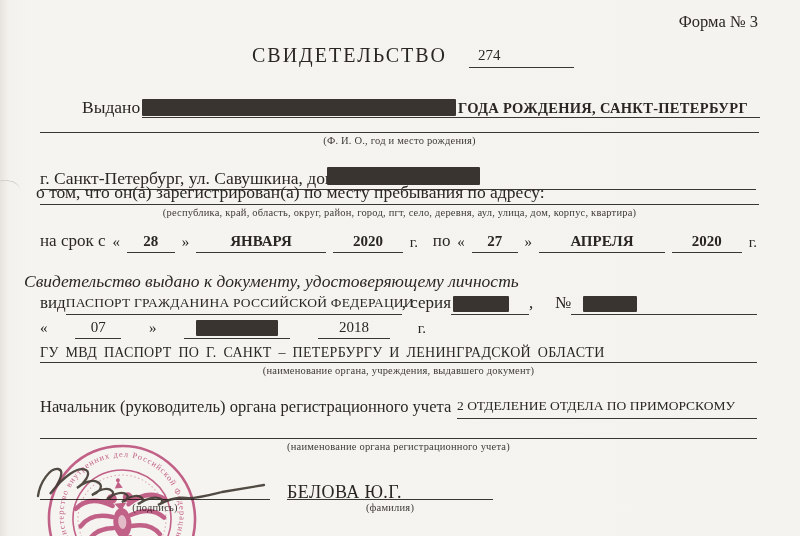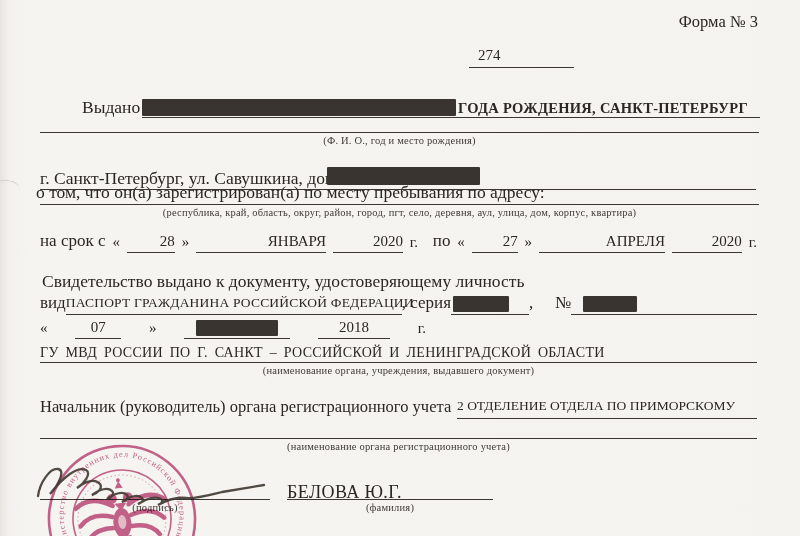--- a/index.html
+++ b/index.html
@@ -13,33 +13,34 @@
   .t17{font-size:17.5px;line-height:20px;}
   .t16{font-size:16.5px;line-height:19px;}
   .caps{font-size:14px;letter-spacing:.3px;word-spacing:3px;}
   .cap{font-size:10.5px;color:#3e3b37;text-align:center;letter-spacing:.2px;}
   .line{border-top:1.5px solid #3a3733;height:0;}
   .redact{background:#3a3430;border-radius:1px;}
   .frow{display:flex;align-items:flex-end;justify-content:space-between;}
   .frow .w{padding-bottom:2px;font-size:17px;white-space:nowrap;}
   .cell{border-bottom:1.5px solid #3a3733;height:21px;text-align:center;
         font-size:15px;line-height:20px;position:relative;white-space:nowrap;}
-  .cell.b{font-weight:normal;text-align:right;}
+  .cell.b{font-weight:bold;}
   .q{font-size:15px;padding-bottom:2px;}
   .scan-arc{width:26px;height:16px;border-top:1.5px solid #c9c6c0;border-radius:50%;transform:rotate(8deg);opacity:.8;}
 </style>
 </head>
 <body>
 
 <div id="page">
 
   <div class="abs scan-arc" style="left:-6px;top:180px;"></div>
 
   <div class="abs" style="right:42px;top:12px;font-size:16.5px;">Форма № 3</div>
 
+  <div class="abs" style="left:252px;top:44px;font-size:20px;letter-spacing:2px;">СВИДЕТЕЛЬСТВО</div>
 
   <div class="abs" style="left:469px;top:46px;width:105px;height:21px;border-bottom:1.5px solid #3a3733;">
     <span style="font-size:15px;padding-left:9px;">274</span>
   </div>
 
 
   <div class="abs t17" style="left:82px;top:97px;">Выдано</div>
   <div class="abs redact" style="left:142px;top:99px;width:314px;height:17px;"></div>
   <div class="abs" style="left:458px;top:100px;font-size:14.5px;font-weight:bold;letter-spacing:.3px;">ГОДА РОЖДЕНИЯ, САНКТ-ПЕТЕРБУРГ</div>
   <div class="abs line" style="left:142px;top:117px;width:618px;"></div>
@@ -66,21 +67,21 @@
     <span class="w" style="font-size:15px;">г.</span>
     <span class="w" style="margin-left:8px;">по</span>
     <span class="q">«</span>
     <span class="cell b" style="width:46px;">27</span>
     <span class="q">»</span>
     <span class="cell b" style="width:126px;">АПРЕЛЯ</span>
     <span class="cell b" style="width:70px;">2020</span>
     <span class="w" style="font-size:15px;">г.</span>
   </div>
 
-  <div class="abs t17" style="left:42px;top:271px;">Свидетельство выдано к документу, удостоверяющему личность</div>
+  <div class="abs t17" style="left:24px;top:271px;font-style:italic;">Свидетельство выдано к документу, удостоверяющему личность</div>
 
   <div class="abs frow" style="left:40px;top:293px;width:717px;">
     <span class="w">вид</span>
     <span class="cell" style="width:336px;font-size:13.5px;letter-spacing:.2px;">ПАСПОРТ ГРАЖДАНИНА РОССИЙСКОЙ ФЕДЕРАЦИИ</span>
     <span class="w">, серия</span>
     <span class="cell" style="width:78px;">
       <span class="redact" style="position:absolute;left:2px;bottom:2px;width:56px;height:16px;"></span>
     </span>
     <span class="w">,</span>
     <span class="w" style="margin-left:22px;">№</span>
@@ -93,21 +94,21 @@
     <span class="q">«</span>
     <span class="cell" style="width:46px;">07</span>
     <span class="q">»</span>
     <span class="cell" style="width:106px;">
       <span class="redact" style="position:absolute;left:12px;bottom:2px;width:82px;height:16px;"></span>
     </span>
     <span class="cell" style="width:72px;">2018</span>
     <span class="w" style="font-size:15px;">г.</span>
   </div>
 
-  <div class="abs caps" style="left:40px;top:345px;">ГУ МВД РОССИИ ПО Г. САНКТ – РОССИЙСКОЙ И ЛЕНИНГРАДСКОЙ ОБЛАСТИ</div>
+  <div class="abs caps" style="left:40px;top:345px;">ГУ МВД ПАСПОРТ ПО Г. САНКТ – ПЕТЕРБУРГУ И ЛЕНИНГРАДСКОЙ ОБЛАСТИ</div>
   <div class="abs line" style="left:40px;top:362px;width:717px;"></div>
   <div class="abs cap" style="left:40px;top:365px;width:717px;">(наименование органа, учреждения, выдавшего документ)</div>
 
   <div class="abs t16" style="left:40px;top:397px;">Начальник (руководитель) органа регистрационного учета</div>
   <div class="abs" style="left:457px;top:395px;width:300px;height:23px;border-bottom:1.5px solid #3a3733;font-size:13.5px;line-height:22px;white-space:nowrap;">2 ОТДЕЛЕНИЕ ОТДЕЛА  ПО ПРИМОРСКОМУ</div>
   <div class="abs line" style="left:40px;top:438px;width:717px;"></div>
   <div class="abs cap" style="left:40px;top:441px;width:717px;">(наименование органа регистрационного учета)</div>
 
   <div class="abs line" style="left:40px;top:499px;width:230px;"></div>
   <div class="abs cap" style="left:40px;top:502px;width:230px;">(подпись)</div>

